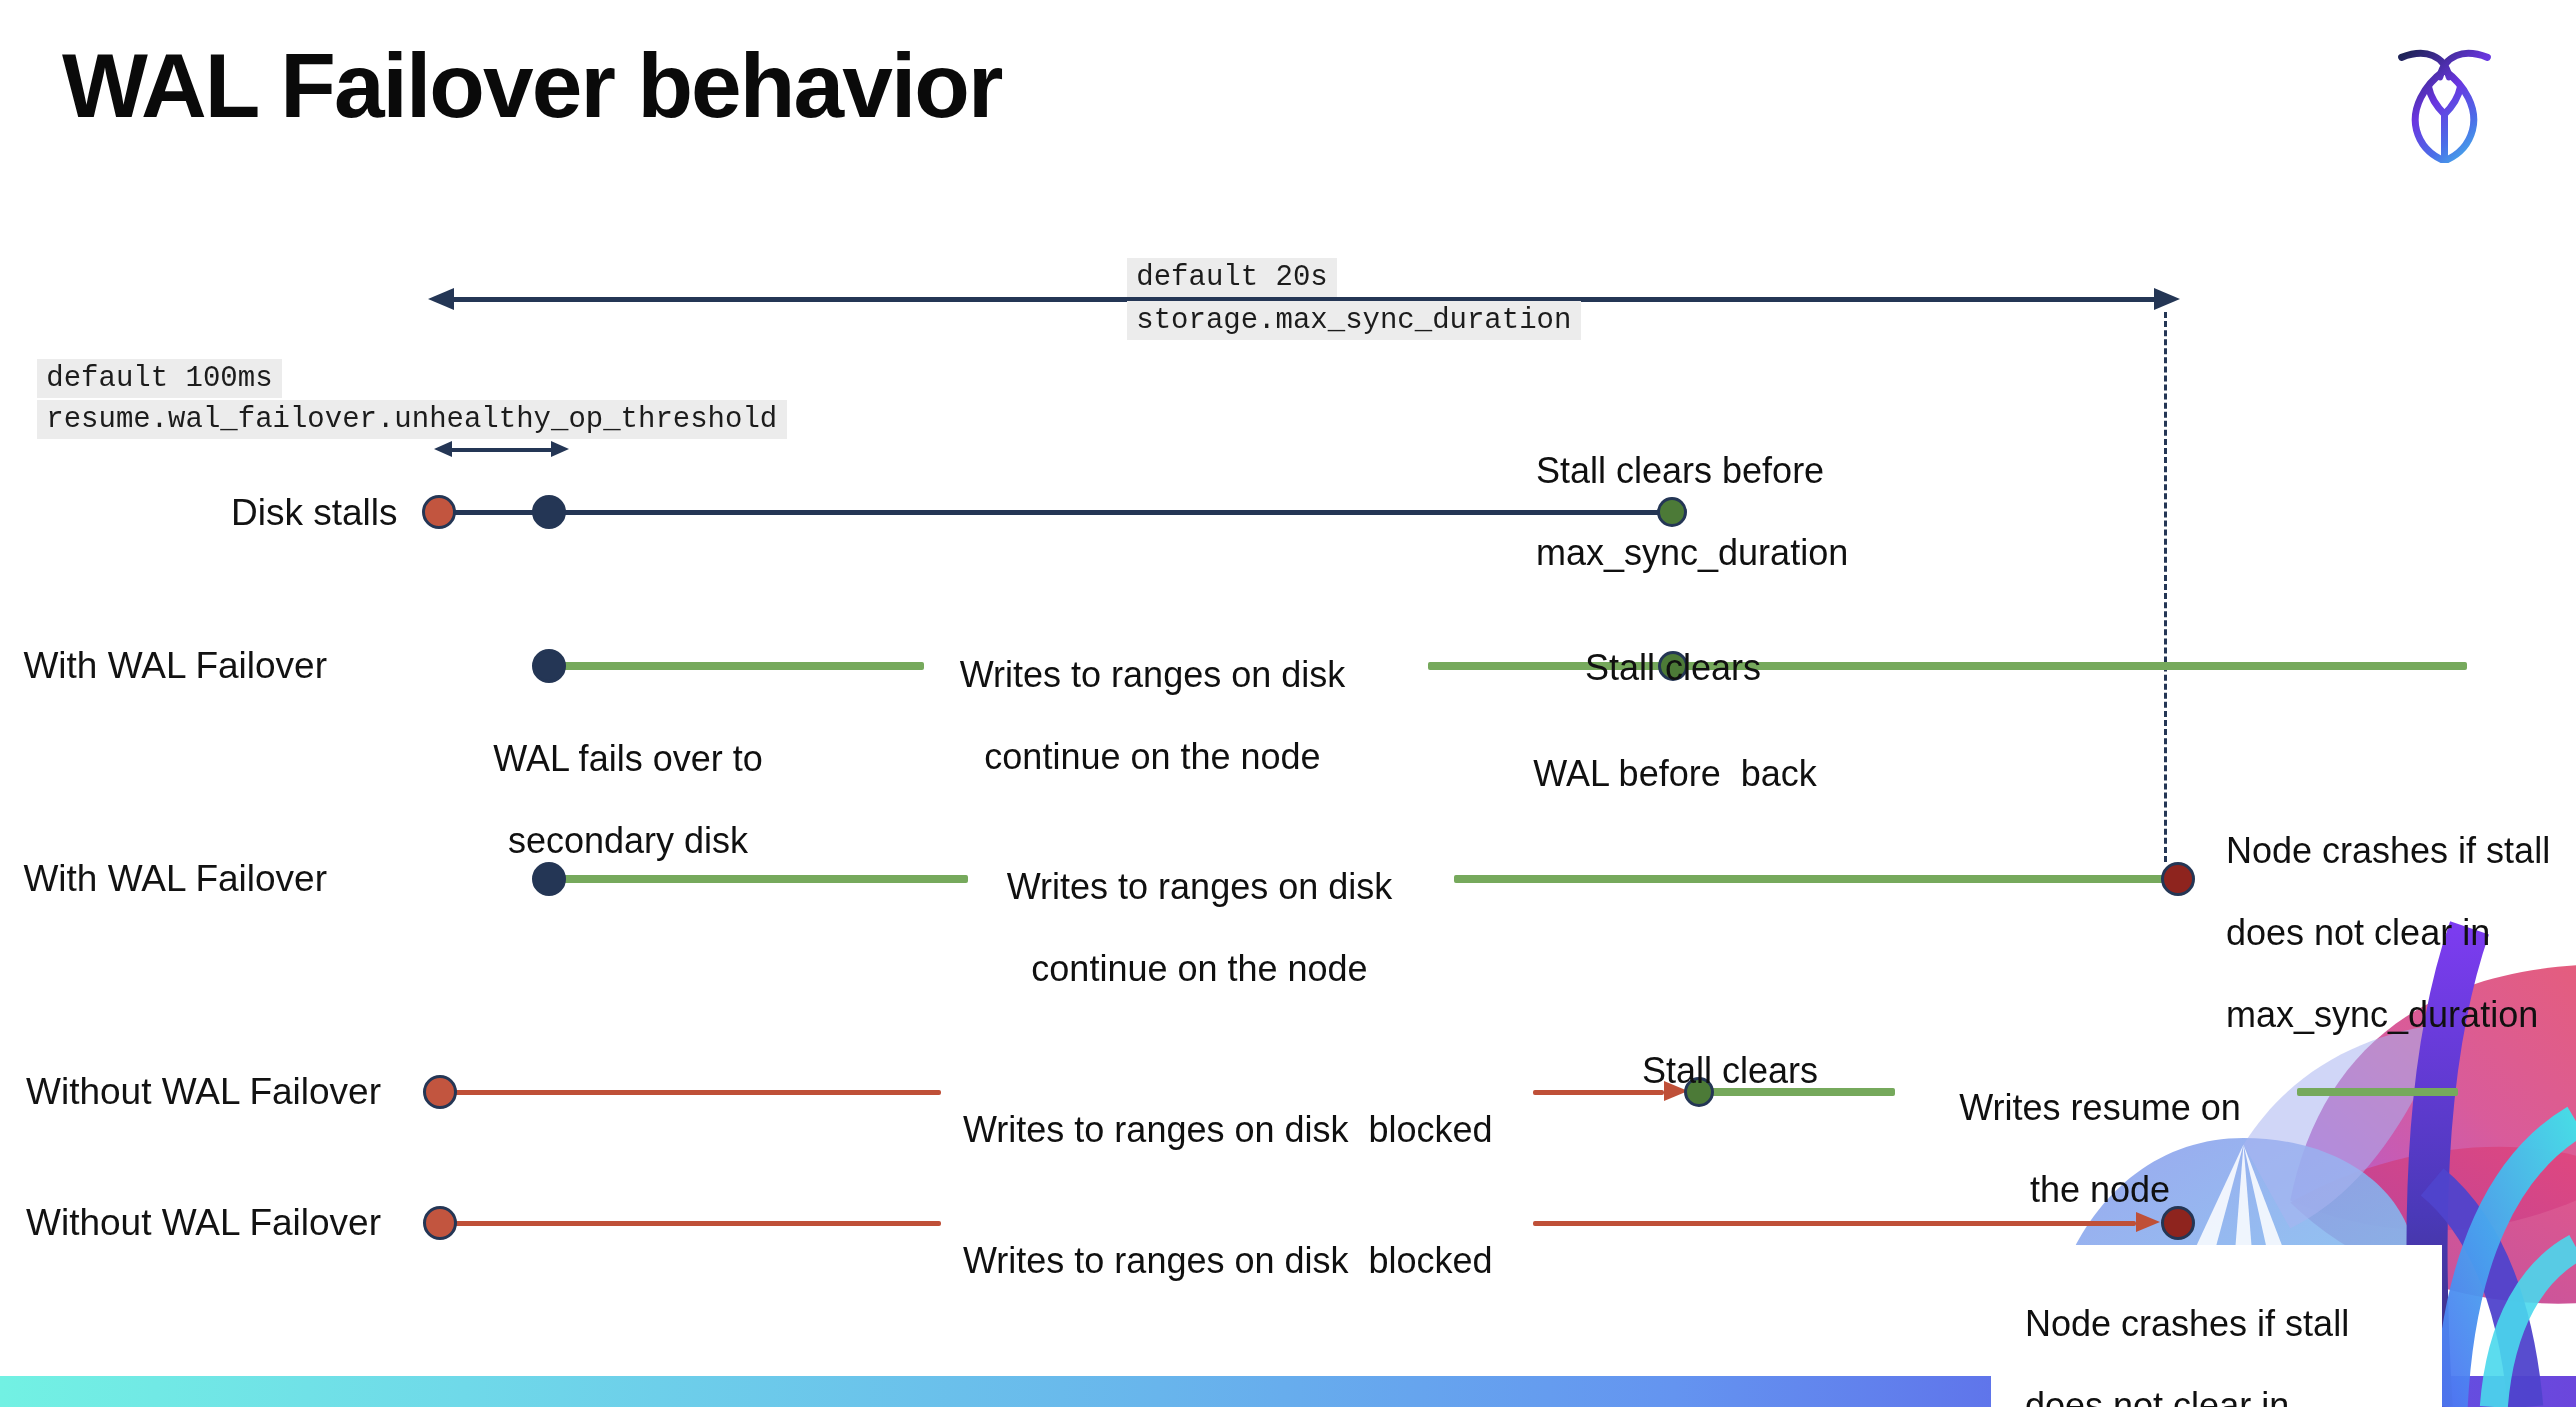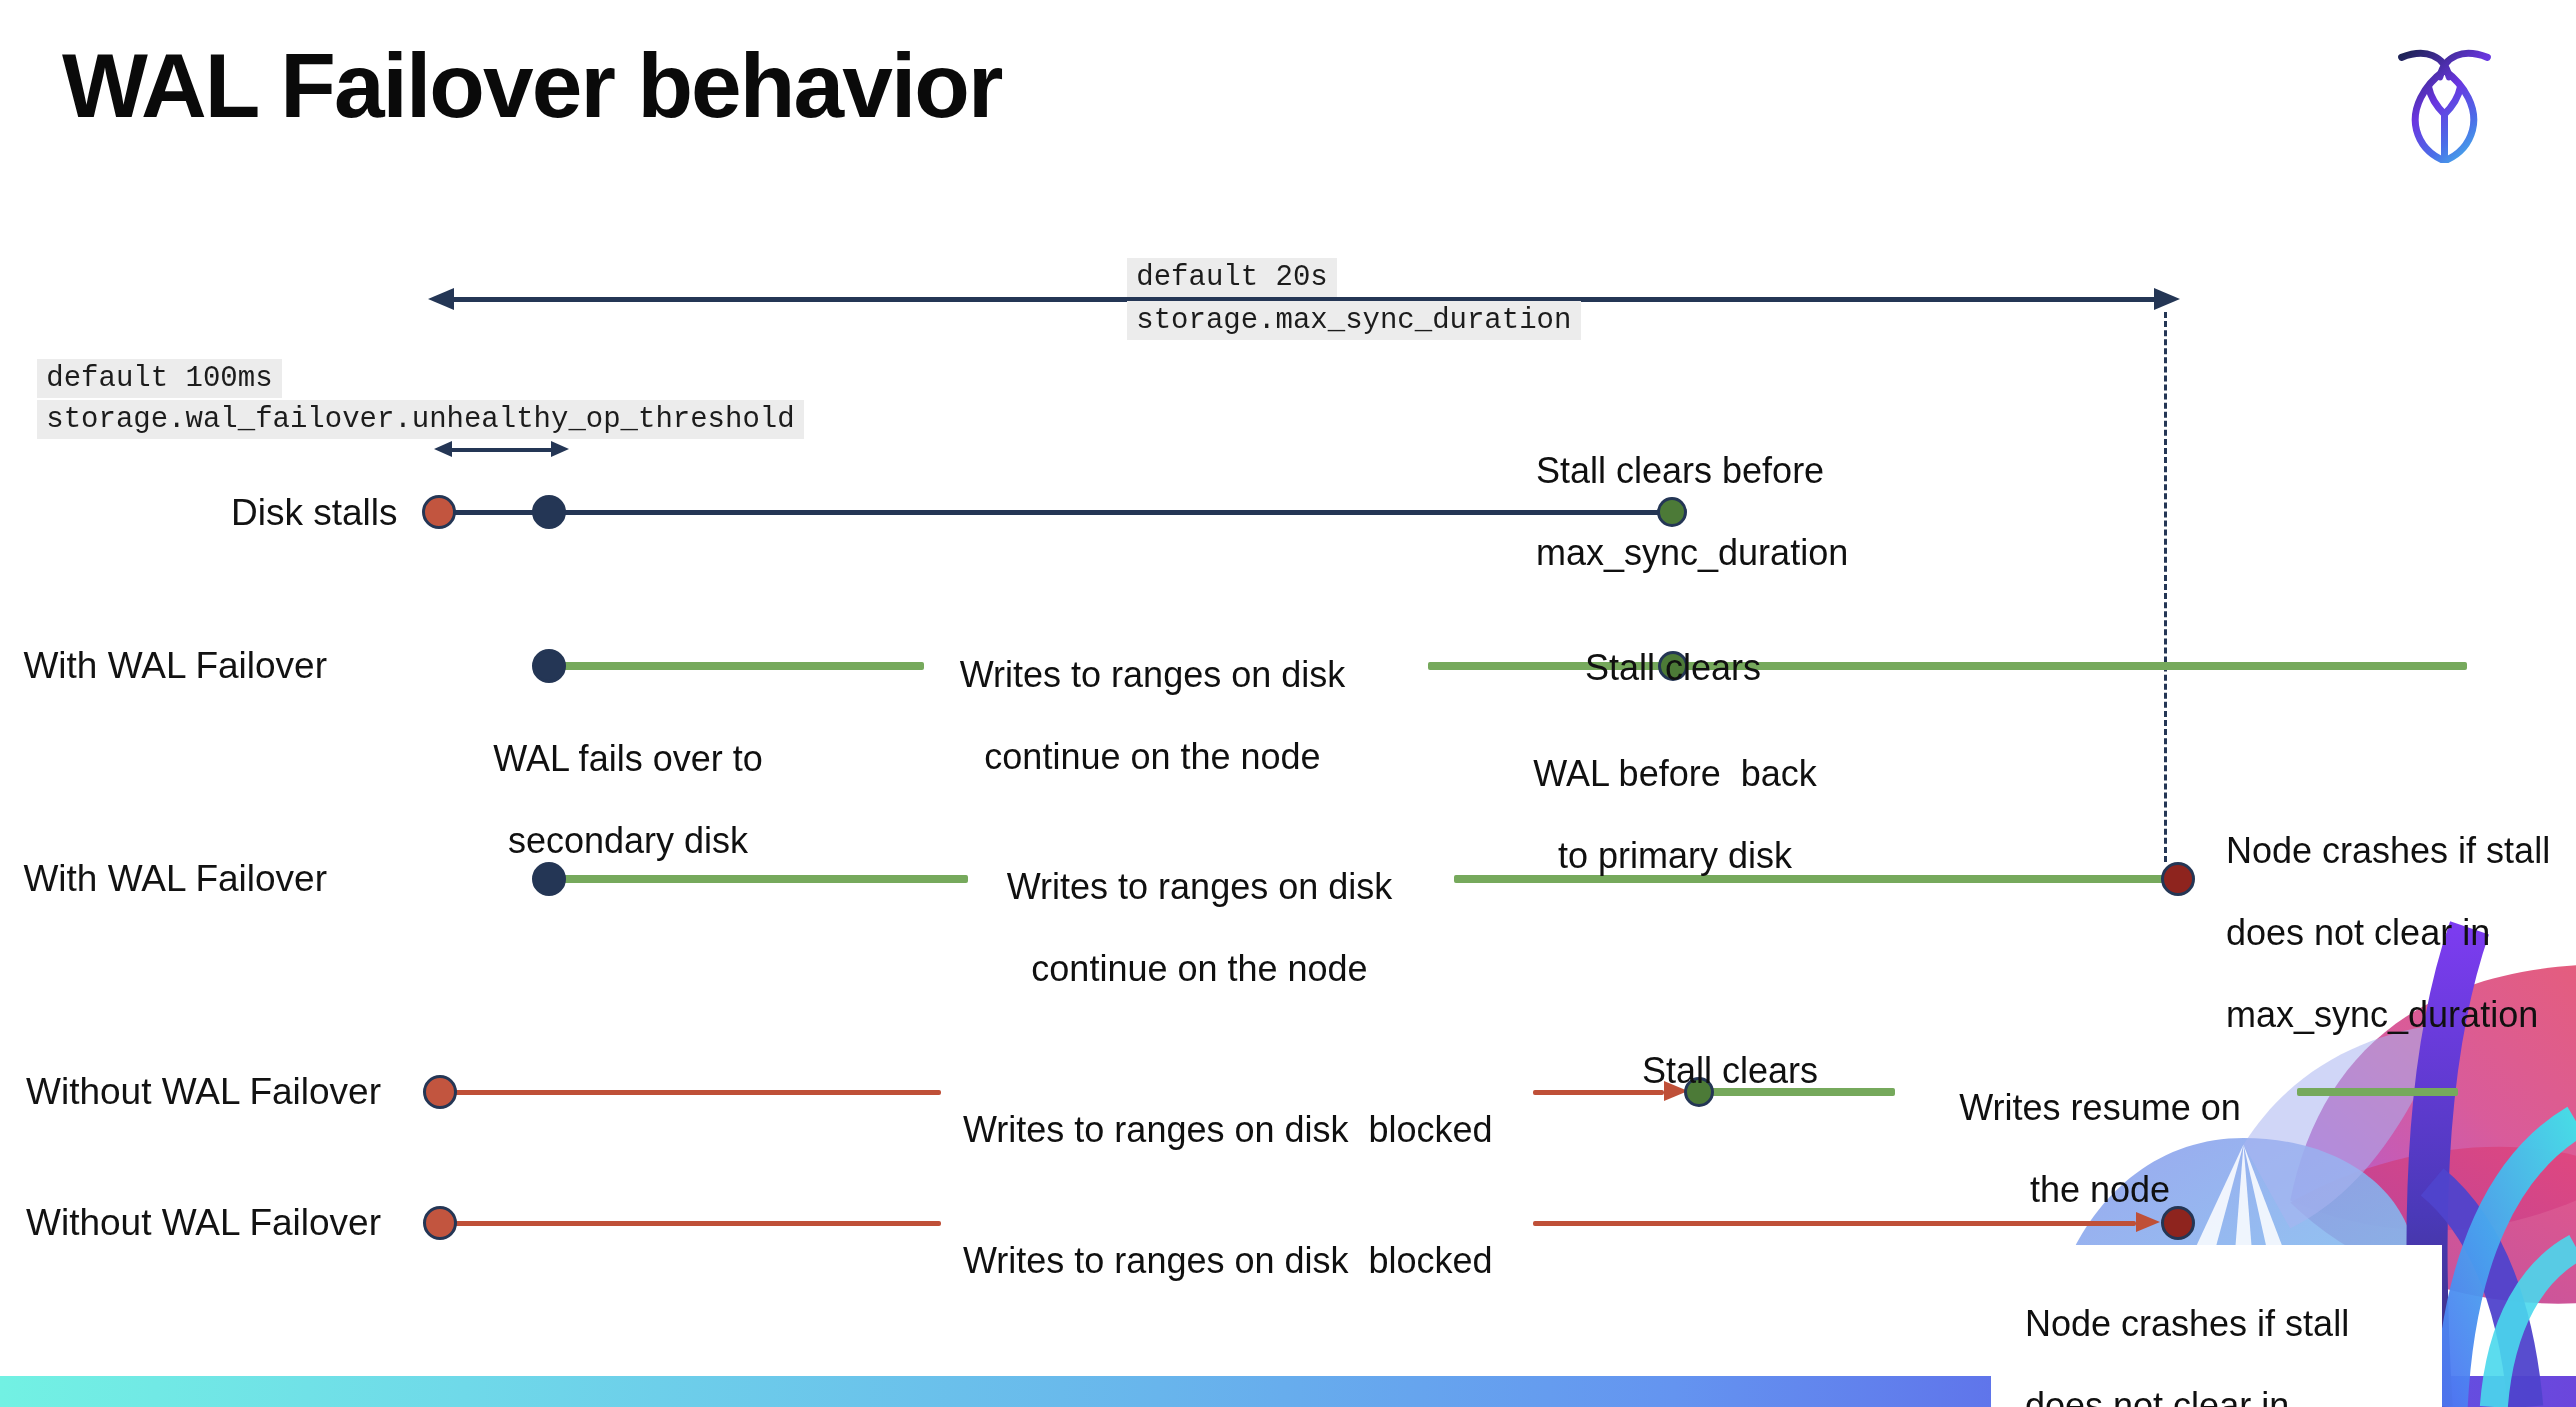--- a/index.html
+++ b/index.html
@@ -132,21 +132,21 @@
   <path d="M606,360 C560,385 525,440 518,531" fill="none" stroke="#4ad8ec" stroke-width="30" opacity="0.9"></path>
 </svg>
 
 <div class="abs hline navy" style="left:441px; top:297px; width:1725px;"></div>
 <div class="abs tri navy-left" style="left:428px; top:288px;"></div>
 <div class="abs tri navy-right" style="left:2154px; top:288px;"></div>
 <div class="abs mono-tag" style="left:1127px; top:258px;">default 20s</div>
 <div class="abs mono-tag" style="left:1127px; top:301px;">storage.max_sync_duration</div>
 
 <div class="abs mono-tag" style="left:37px; top:359px;">default 100ms</div>
-<div class="abs mono-tag" style="left:37px; top:400px;">storage.wal_failover.unhealthy_op_threshold</div>
+<div class="abs mono-tag" style="left:37px; top:400px;">resume.wal_failover.unhealthy_op_threshold</div>
 <div class="abs hline navy" style="left:447px; top:448px; width:107px; height:3.7px;"></div>
 <div class="abs tri navy-left sm" style="left:434px; top:441px;"></div>
 <div class="abs tri navy-right sm" style="left:551px; top:441px;"></div>
 
 <div class="abs vdash" style="left:2164px; top:312px; height:550px;"></div>
 
 <div class="abs row-label" style="left:231px; top:490px;">Disk stalls</div>
 <div class="abs hline navy" style="left:439px; top:510px; width:1234px;"></div>
 <div class="abs dot big red-fill" style="left:422px; top:495px;"></div>
 <div class="abs dot big navy-fill" style="left:532px; top:495px;"></div>
@@ -167,21 +167,20 @@
 </div>
 <div class="abs ann center" style="left:947px; top:615px; width:411px;">
   <span>Writes to ranges on disk</span>
   <span>continue on the node</span>
 </div>
 <div class="abs ann center" style="left:1533px; top:608px; width:280px;">
   <span>Stall clears</span>
 </div>
 <div class="abs ann center" style="left:1488px; top:714px; width:374px;">
   <span>WAL before  back</span>
-  <span>to primary disk</span>
 </div>
 
 <div class="abs row-label" style="left:23.4px; top:856px;">With WAL Failover</div>
 <div class="abs dot big navy-fill" style="left:532px; top:862px;"></div>
 <div class="abs hline green" style="left:561px; top:875px; width:407px;"></div>
 <div class="abs hline green" style="left:1454px; top:875px; width:723px;"></div>
 <div class="abs dot big crash-fill" style="left:2161px; top:862px;"></div>
 <div class="abs ann center" style="left:994px; top:827px; width:411px;">
   <span>Writes to ranges on disk</span>
   <span>continue on the node</span>

